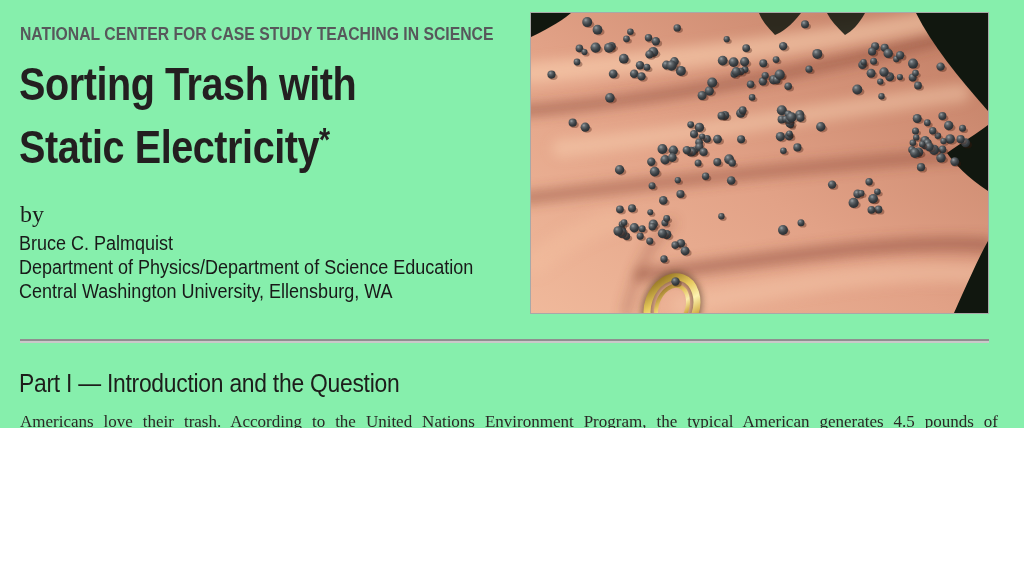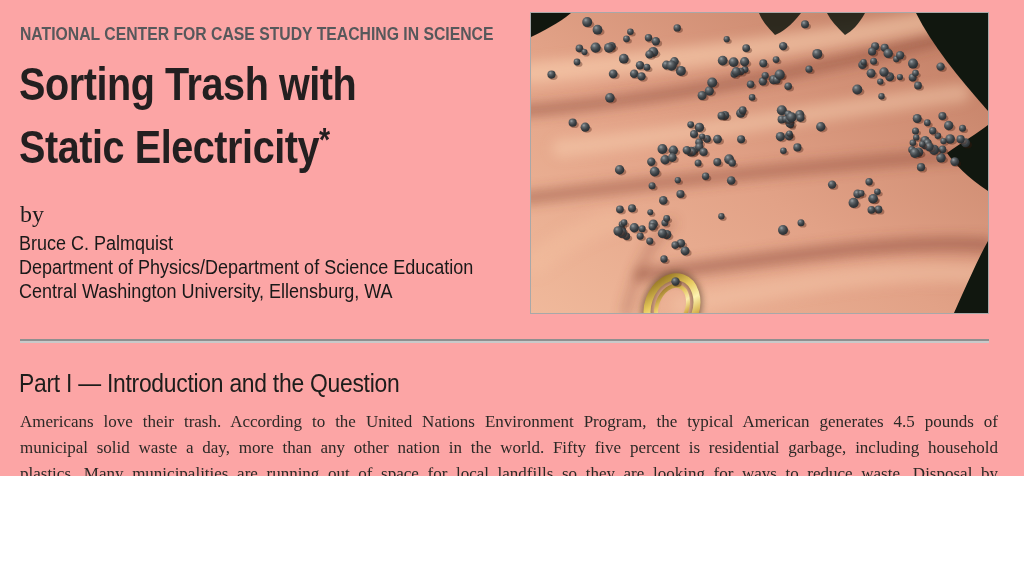--- a/index.html
+++ b/index.html
@@ -1,17 +1,17 @@
 <!DOCTYPE html>
 <html><head>
 <meta charset="utf-8">
 <style>
   html,body{margin:0;padding:0;background:#ffffff;}
   .page{
-    position:relative;width:1024px;height:476px;background:#fca5a5;
+    position:relative;width:1024px;height:428px;background:#86efac;
     overflow:hidden;font-family:"Liberation Sans",sans-serif;
   }
   .cond{transform-origin:0 0;white-space:nowrap;}
 
   .eyebrow{
     position:absolute;left:20px;top:24px;
     font-size:17.5px;font-weight:bold;color:#57585b;
     letter-spacing:0;transform:scaleX(0.9);
   }
   .title{

